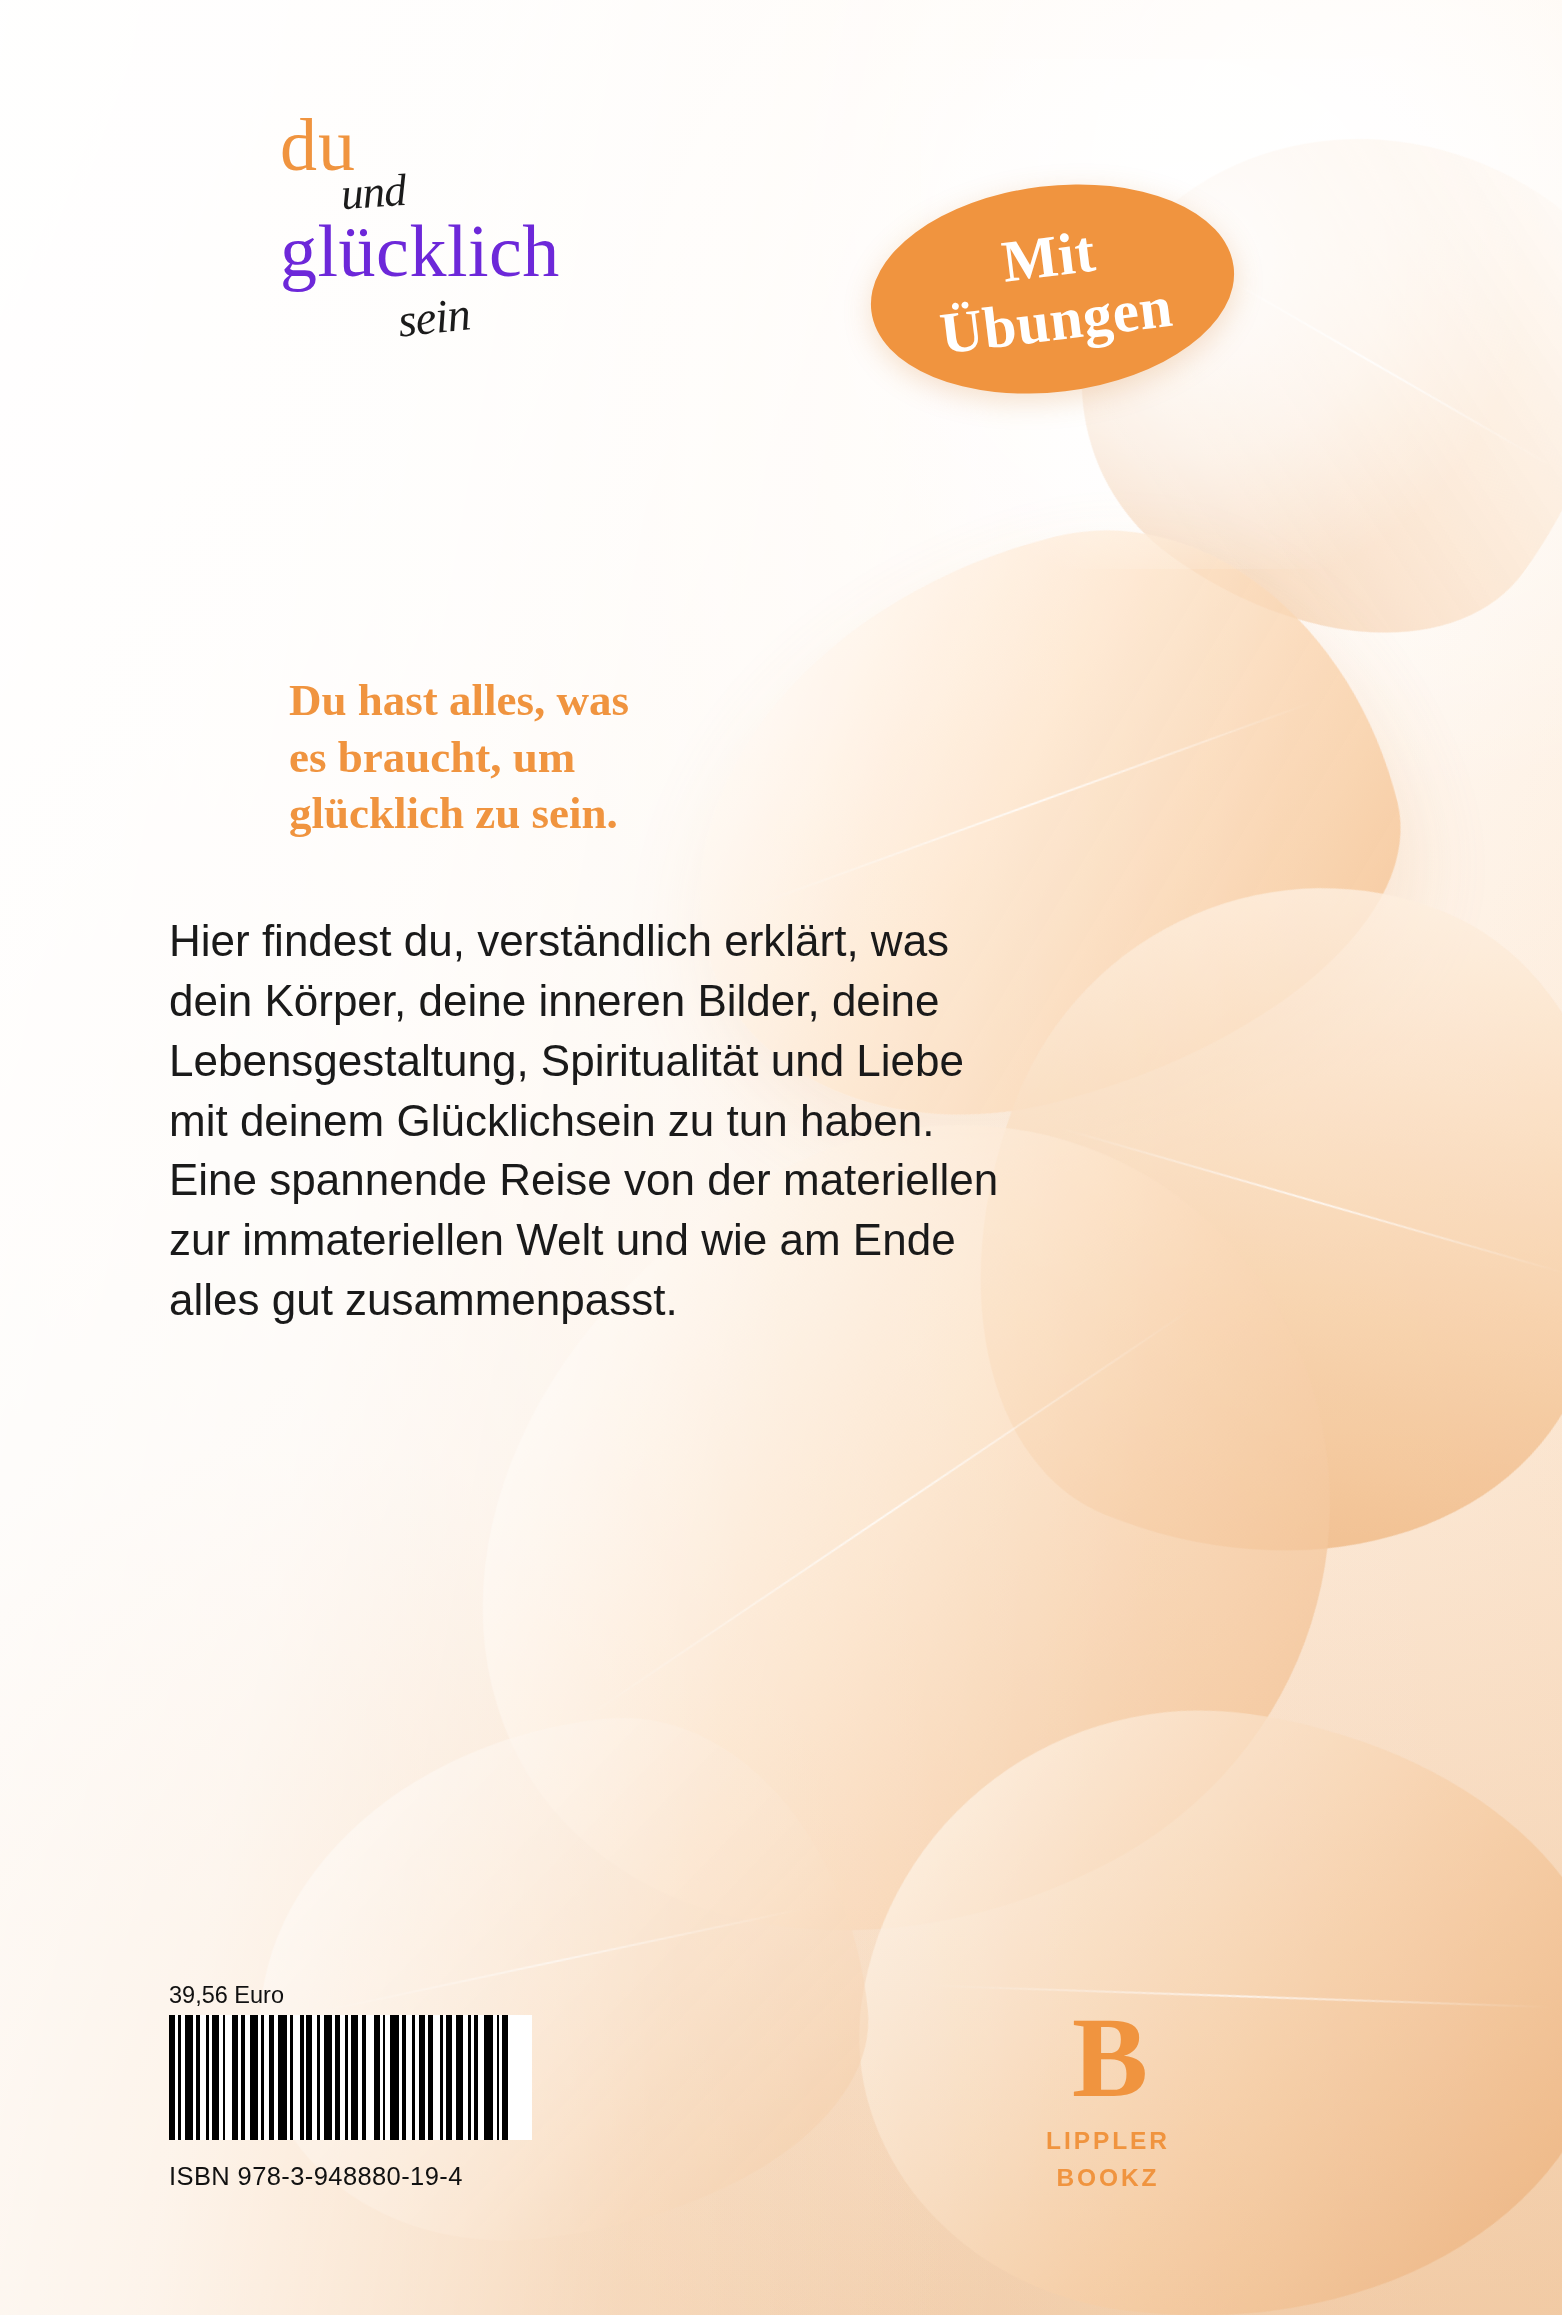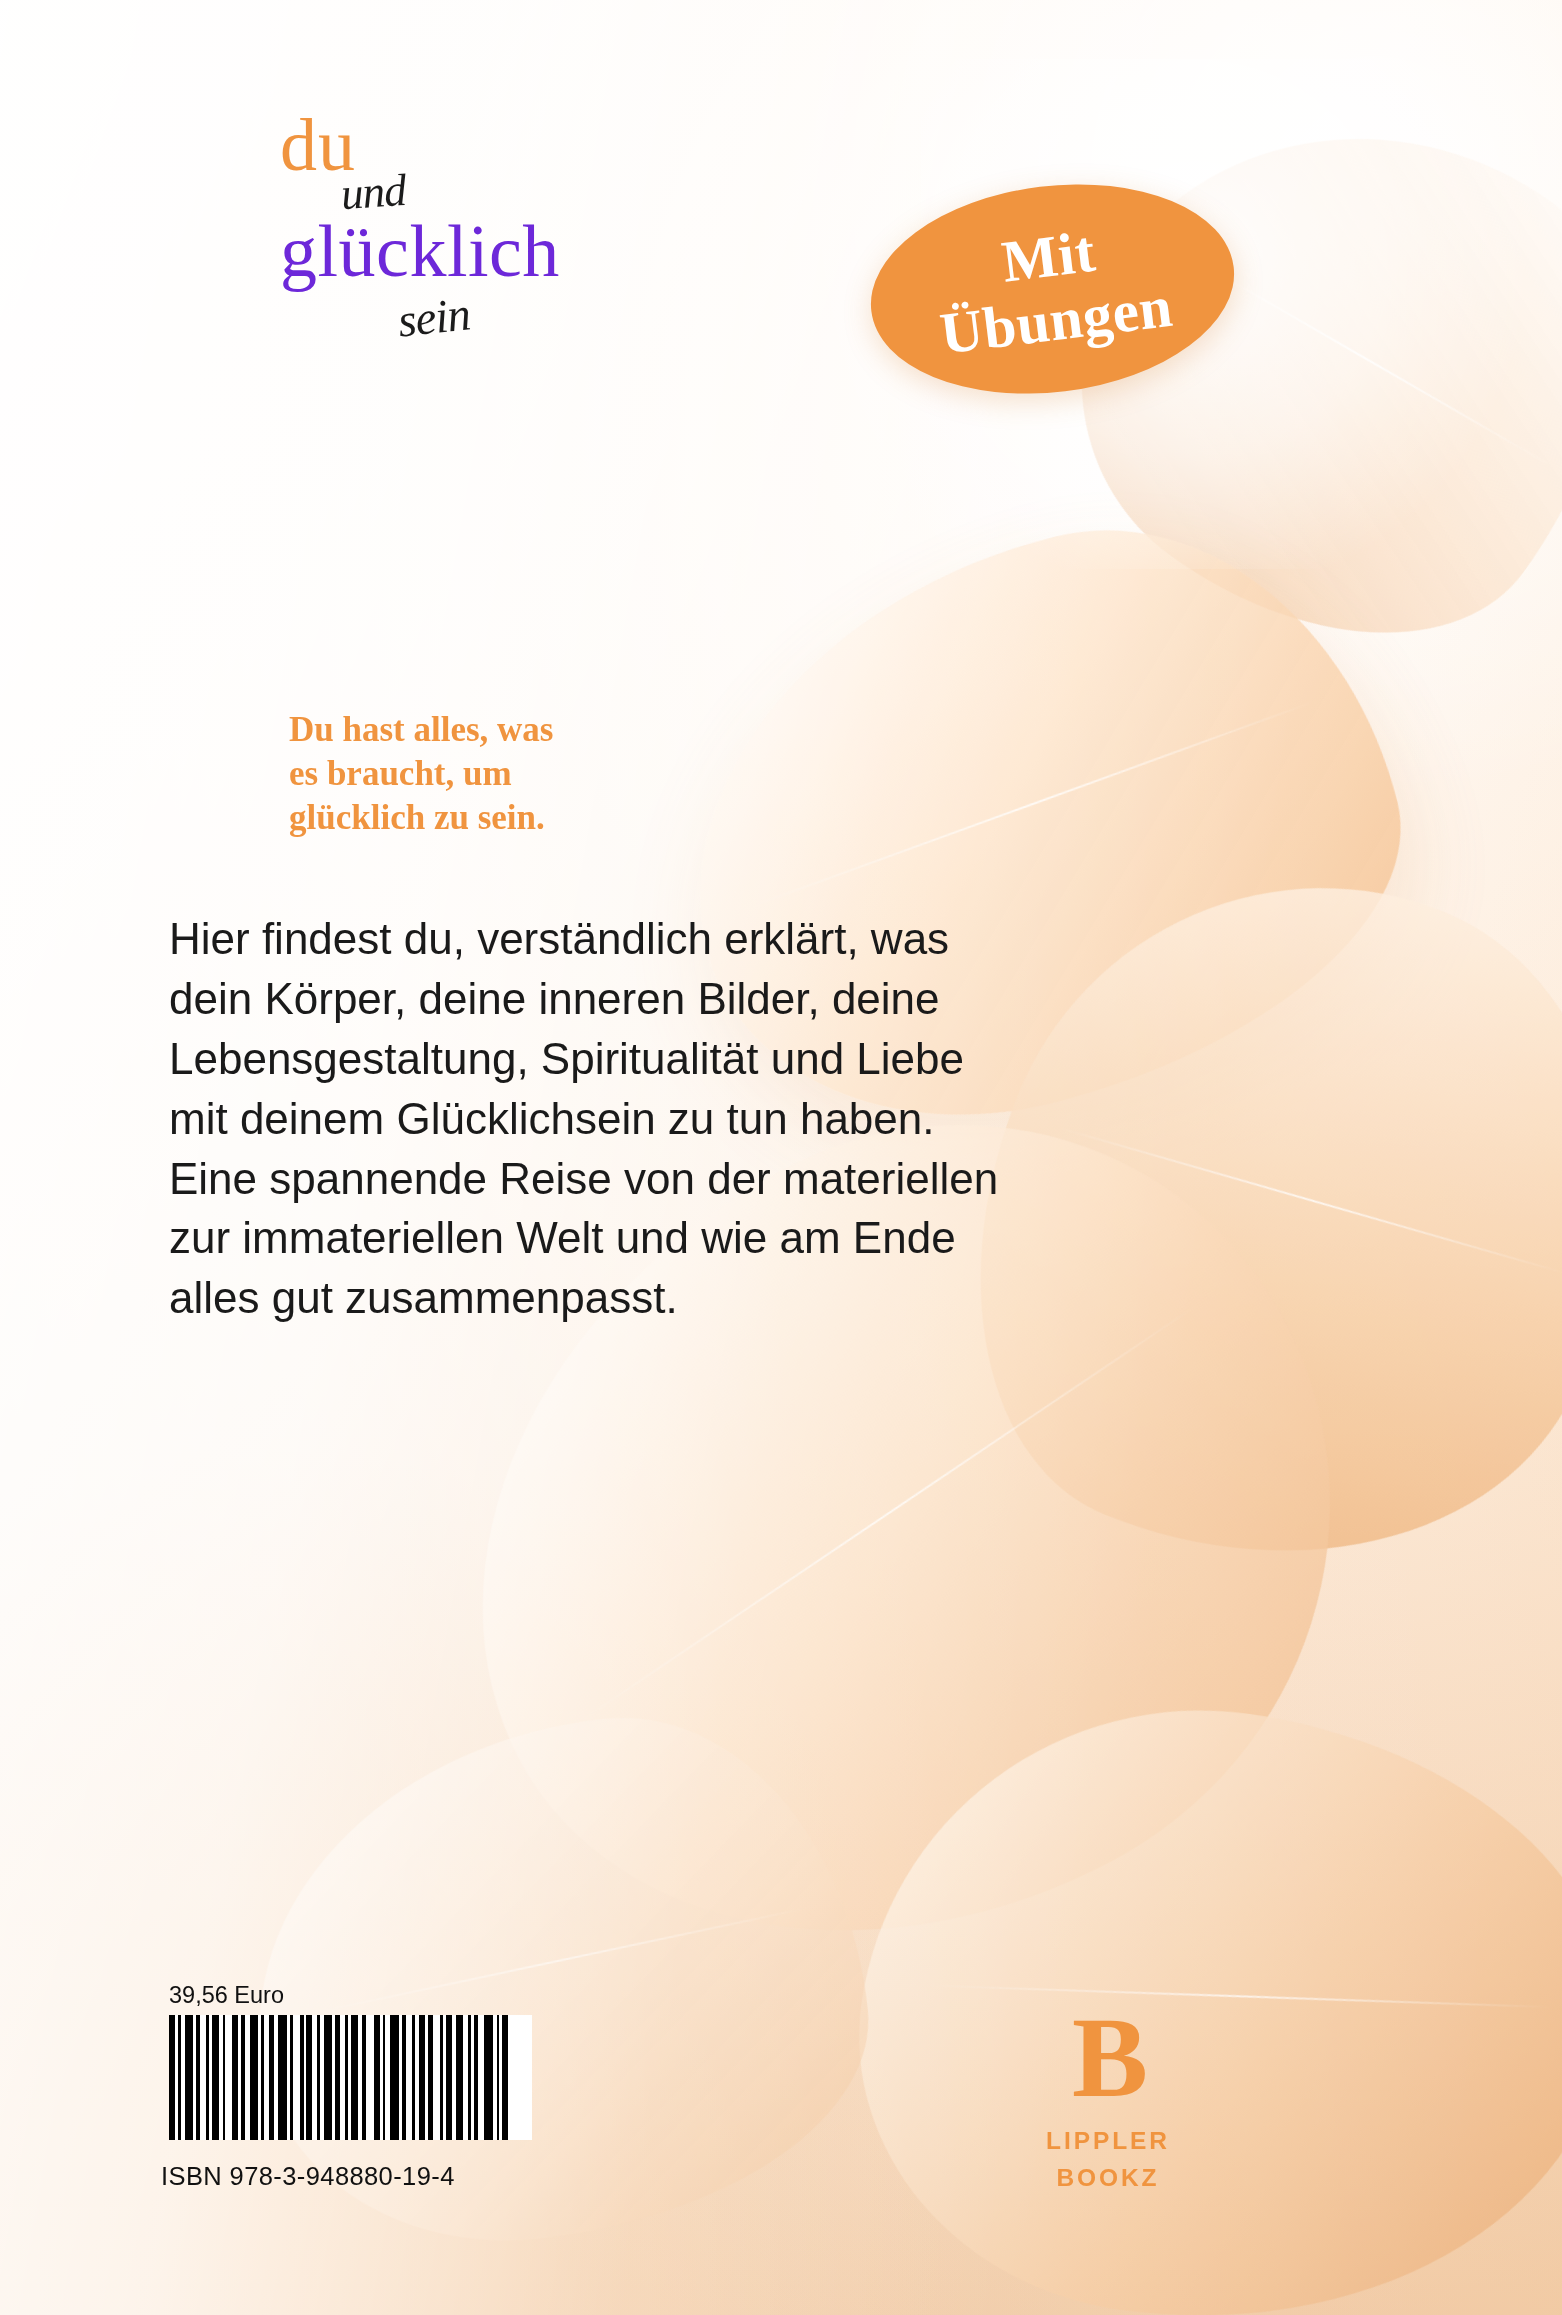--- a/index.html
+++ b/index.html
@@ -187,24 +187,24 @@
   .para {
     font-family: "Liberation Sans", sans-serif;
     font-size: 44px;
     line-height: 1.36;
     color: #1a1a1a;
     white-space: pre-line;
   }
   .pull {
     font-family: "Liberation Serif", serif;
     font-weight: bold;
-    font-size: 35px;
+    font-size: 45px;
     line-height: 1.26;
     color: #F0943F;
-    margin: 112px 0 69px 120px;
+    margin: 76px 0 69px 120px;
     white-space: pre-line;
   }
 
   
   .price {
     position: absolute;
     left: 169px;
     top: 1982px;
     font-size: 23.5px;
     color: #111;
@@ -220,21 +220,21 @@
     align-items: stretch;
     background: #ffffff;
   }
   .barcode span {
     display: block;
     background: #000;
     height: 100%;
   }
   .isbn {
     position: absolute;
-    left: 161px;
+    left: 169px;
     top: 2162px;
     font-size: 25.5px;
     color: #111;
     font-family: "Liberation Sans", sans-serif;
     letter-spacing: 0.4px;
   }
 
   
   .publisher {
     position: absolute;

